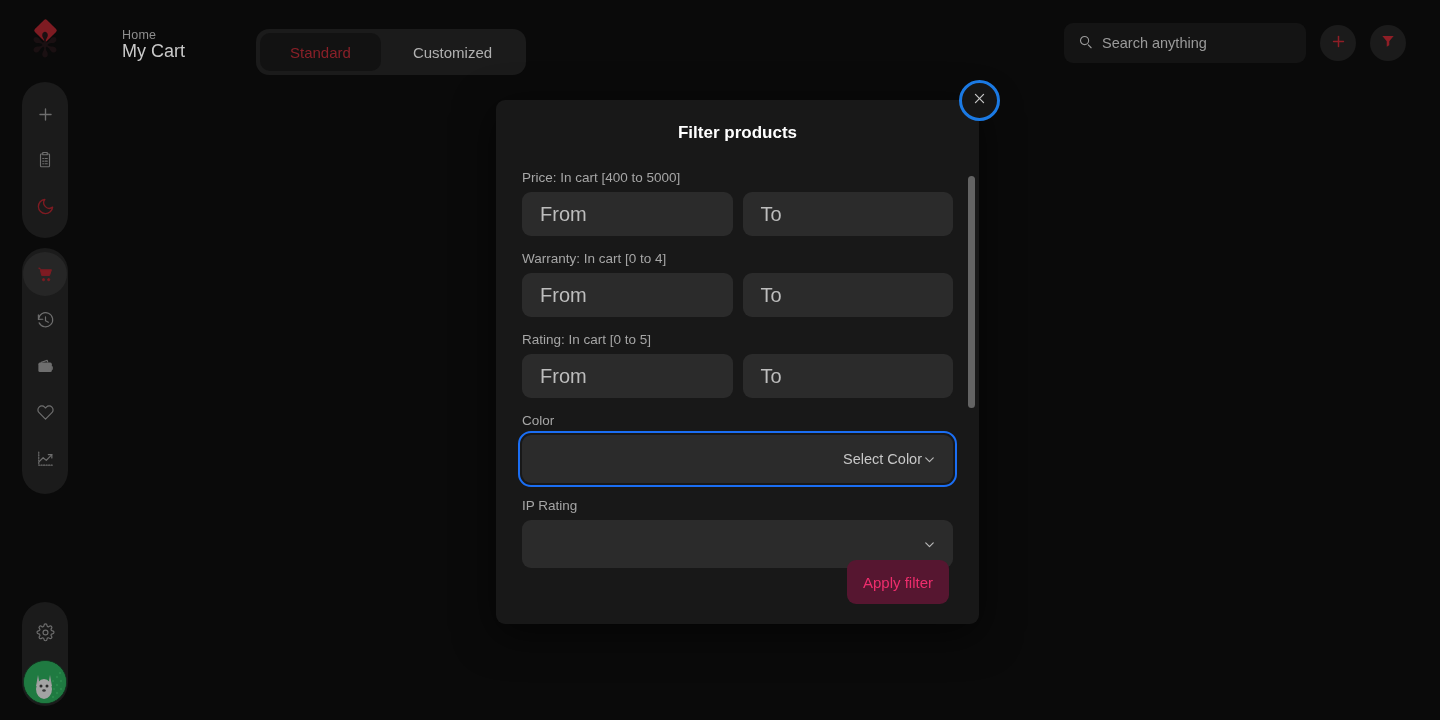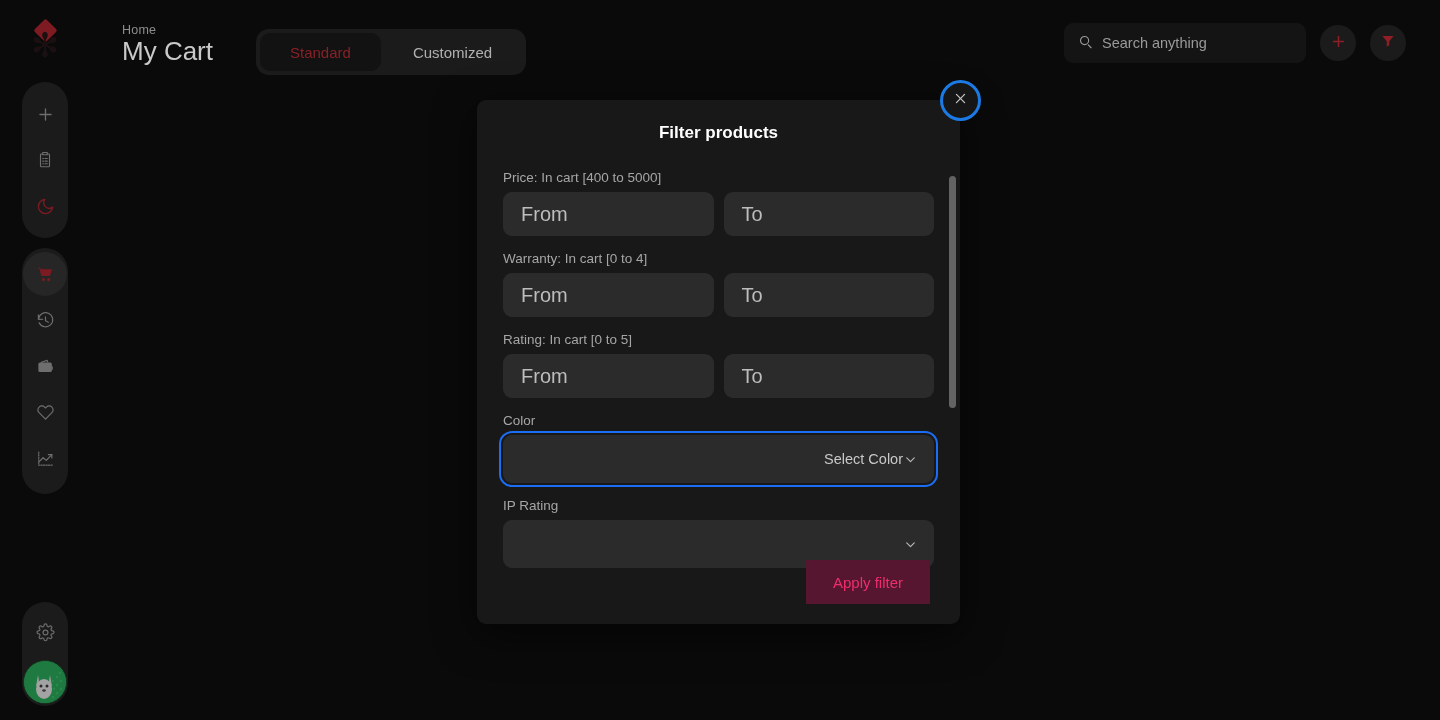--- a/index.html
+++ b/index.html
@@ -105,21 +105,21 @@
     align-items: center;
     padding: 0 22px 0 22px;
   }
   #title-block { width: 130px; padding-top: 4px; }
   #breadcrumb {
     font-size: 12.5px;
     color: #8e8e8e;
     letter-spacing: .2px;
   }
   #page-title {
-    font-size: 26px;
+    font-size: 18px;
     color: #c9c9c9;
     font-weight: 400;
     margin-top: -1px;
     white-space: nowrap;
   }
 
   #tab-switcher {
     display: flex;
     background: #1b1b1b;
     border-radius: 13px;
@@ -177,20 +177,21 @@
     justify-content: center;
     cursor: pointer;
     color: #8f1e26;
   }
 
   
   #modal-overlay {
     position: absolute;
     inset: 0;
     z-index: 40;
+    margin-left: 19px;
   }
   #modal {
     position: absolute;
     left: 477px; top: 100px;
     width: 483px;
     height: 524px;
     background: #181818;
     border-radius: 9px;
     box-shadow: 0 10px 40px rgba(0,0,0,.6);
   }
@@ -289,23 +290,23 @@
     height: 84px;
     display: flex;
     align-items: center;
     justify-content: flex-end;
     padding-right: 30px;
   }
   #apply-filter {
     background: #561630;
     color: #ef2d6d;
     border: none;
-    border-radius: 1px;
+    border-radius: 9px;
     height: 44px;
-    padding: 0 27px;
+    padding: 0 16px;
     font-size: 15px;
     font-family: "Liberation Sans", sans-serif;
     cursor: pointer;
   }
 </style>
 </head>
 <body>
 
 <div id="sidebar">
 

